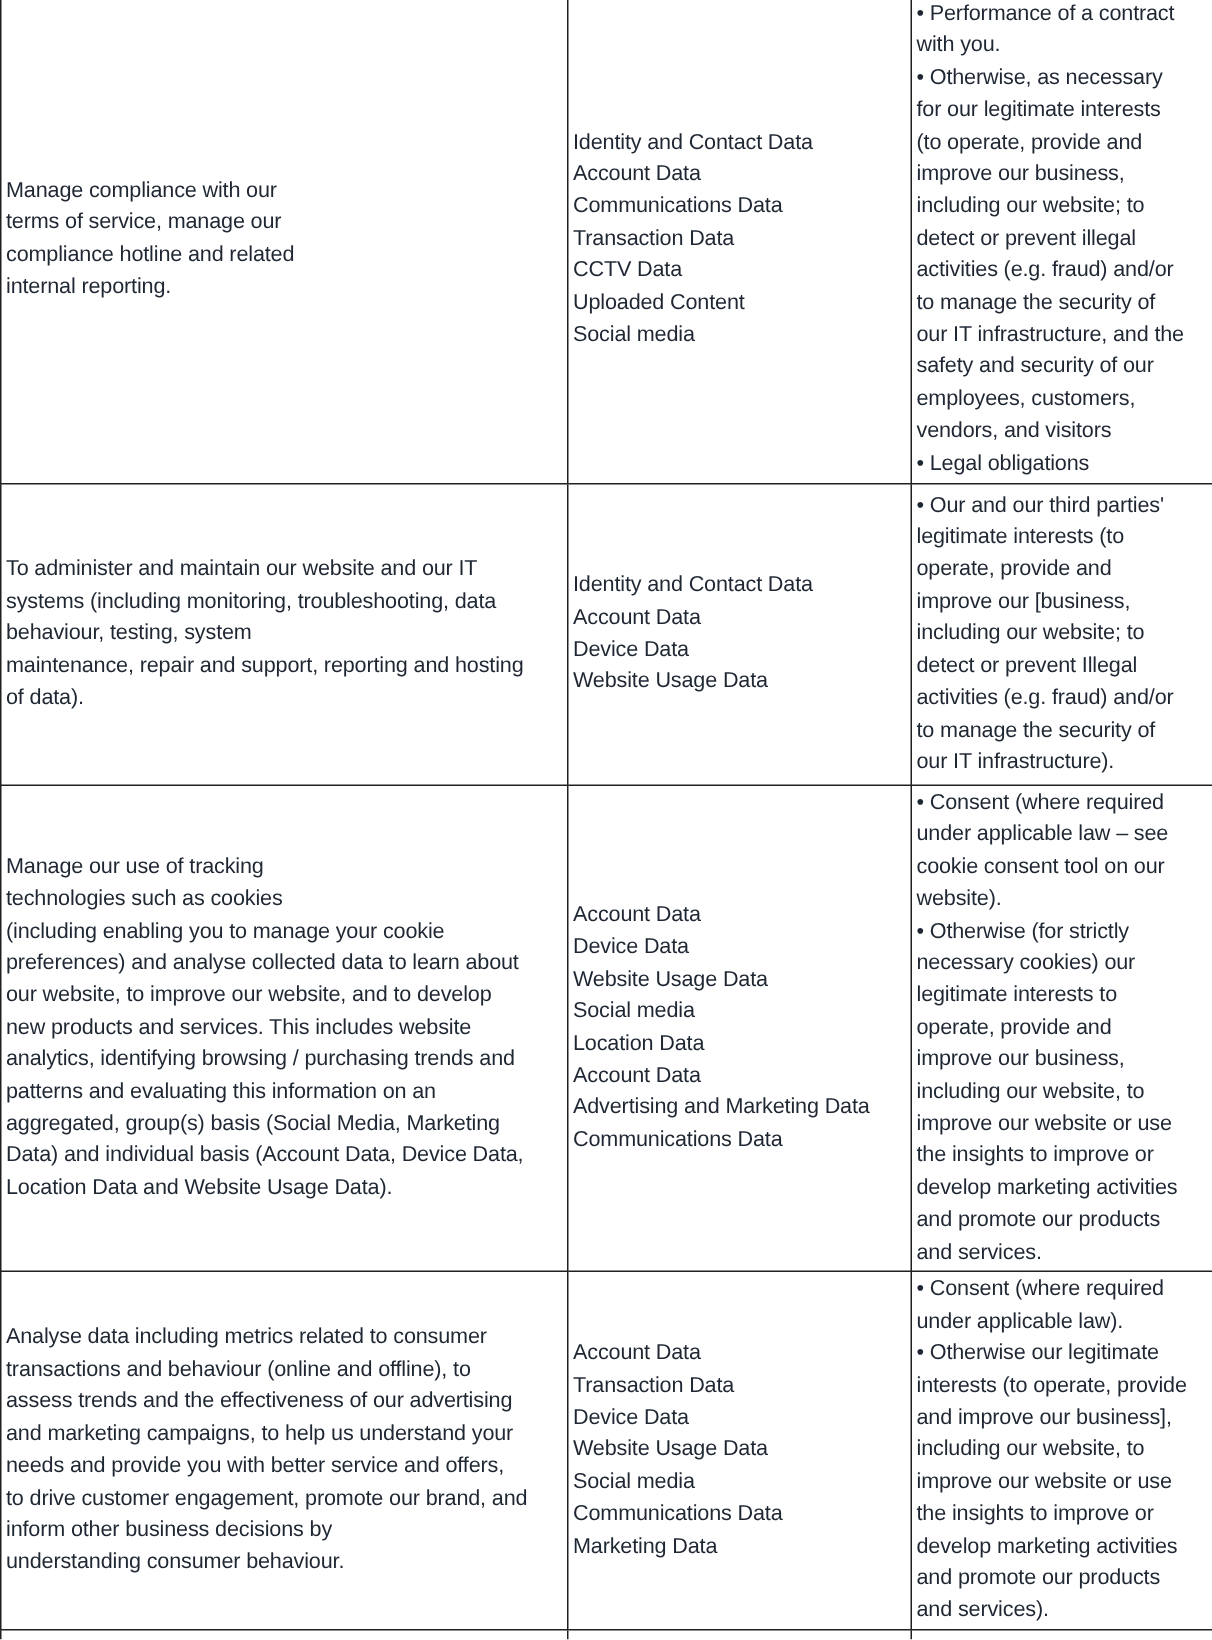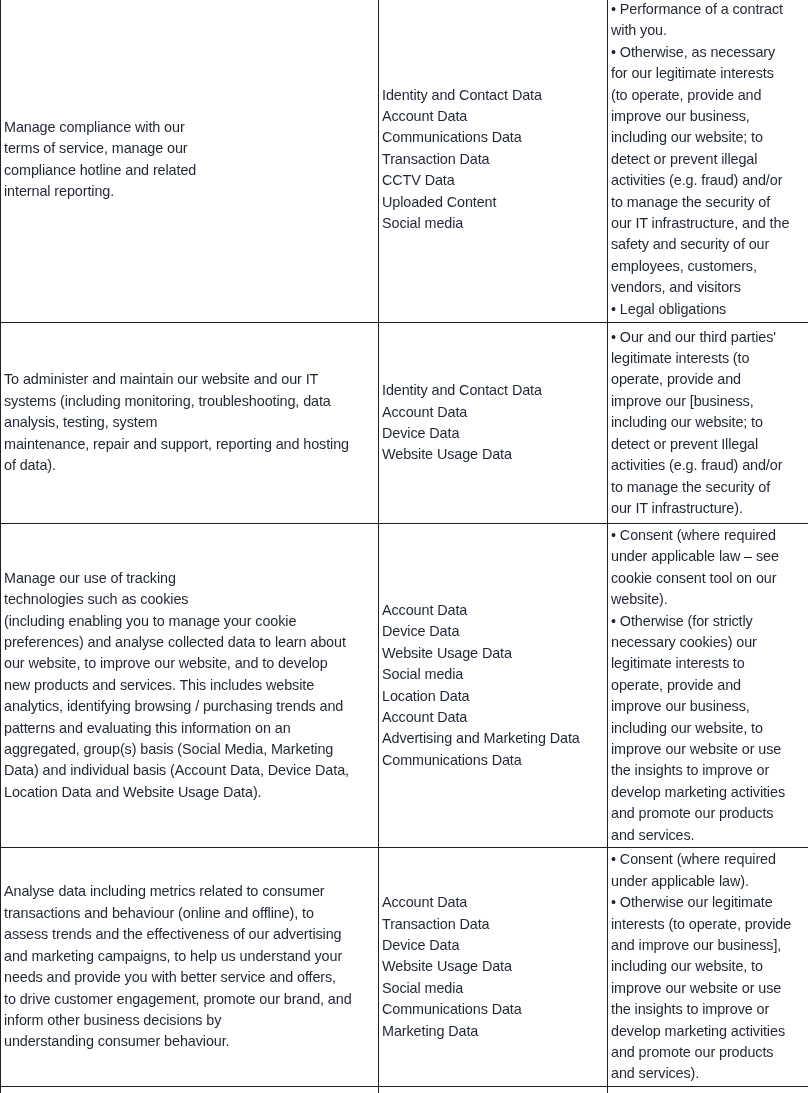--- a/index.html
+++ b/index.html
@@ -76,21 +76,21 @@
 to manage the security of
 our IT infrastructure, and the
 safety and security of our
 employees, customers,
 vendors, and visitors
 • Legal obligations</td>
       </tr>
       <tr class="r2">
         <td>To administer and maintain our website and our IT
 systems (including monitoring, troubleshooting, data
-analysis, testing, system
+behaviour, testing, system
 maintenance, repair and support, reporting and hosting
 of data).</td>
         <td>Identity and Contact Data
 Account Data
 Device Data
 Website Usage Data</td>
         <td>• Our and our third parties'
 legitimate interests (to
 operate, provide and
 improve our [business,

